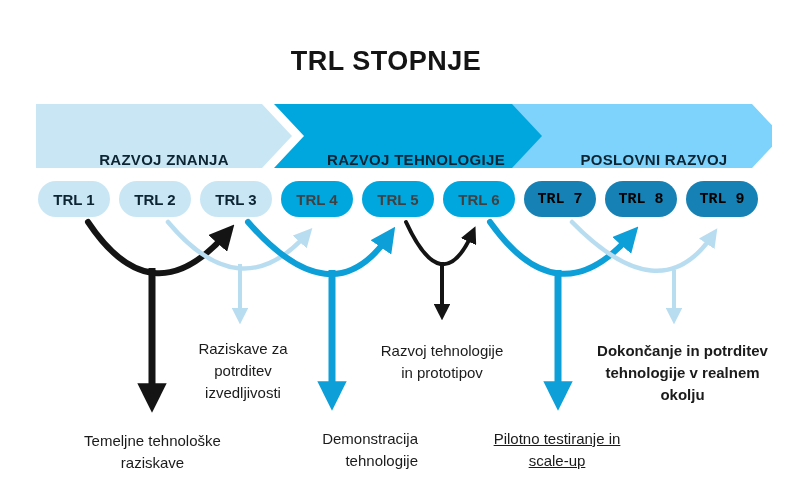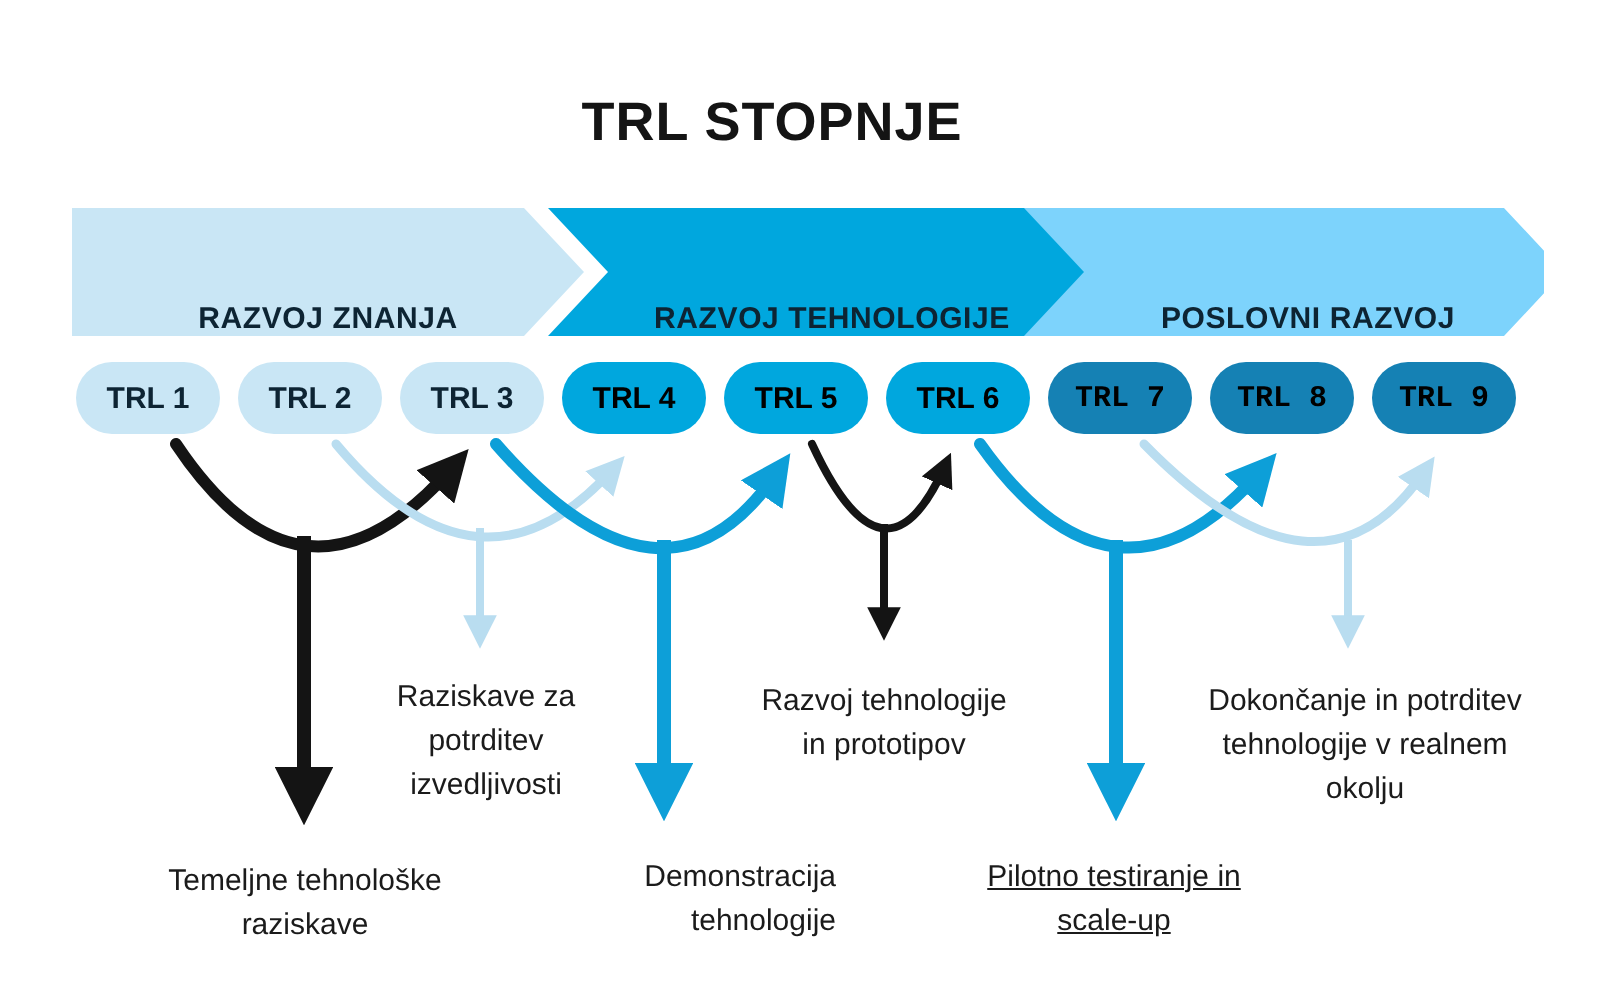--- a/index.html
+++ b/index.html
@@ -24,33 +24,33 @@
     clip-path:polygon(0 0, calc(100% - 30px) 0, 100% 50%, calc(100% - 30px) 100%, 0 100%, 30px 50%);}
   .pills{
     position:absolute;left:38px;top:181px;display:flex;gap:9px;z-index:4;justify-content:center;
   }
   .pill{
     width:72px;height:36px;border-radius:18px;
     display:flex;align-items:center;justify-content:center;
     font-size:15px;font-weight:600;
   }
   .p-light{background:#c9e6f5;color:#0d2433;}
-  .p-mid{background:#00a7de;color:#000000;}
+  .p-mid{background:#00a7de;color:#404040;}
   .p-dark{background:#1581b4;color:#000000;font-family:Liberation Mono, monospace;}
   .arrows{position:absolute;left:0;top:0;pointer-events:none;}
   .note{
     position:absolute;text-align:center;font-size:15px;line-height:1.45;
     color:#1b1b1b;white-space:pre-line;font-weight:500;
   }
   .note-1{left:45px;top:430px;width:215px;}
   .note-2{left:168px;top:338px;width:150px;}
   .note-3{left:248px;top:428px;width:170px;text-align:right;}
   .note-4{left:352px;top:340px;width:180px;}
   .note-5{left:462px;top:428px;width:190px;text-decoration:underline;}
-  .note-6{left:570px;top:340px;width:225px;}
+  .note-6{left:570px;top:340px;width:225px;font-weight:bold;}
 </style>
 </head>
 <body>
 
 <div class="canvas">
 
   <div class="title">TRL STOPNJE</div>
 
   <div class="banner banner-1">
     <span>RAZVOJ ZNANJA</span>

